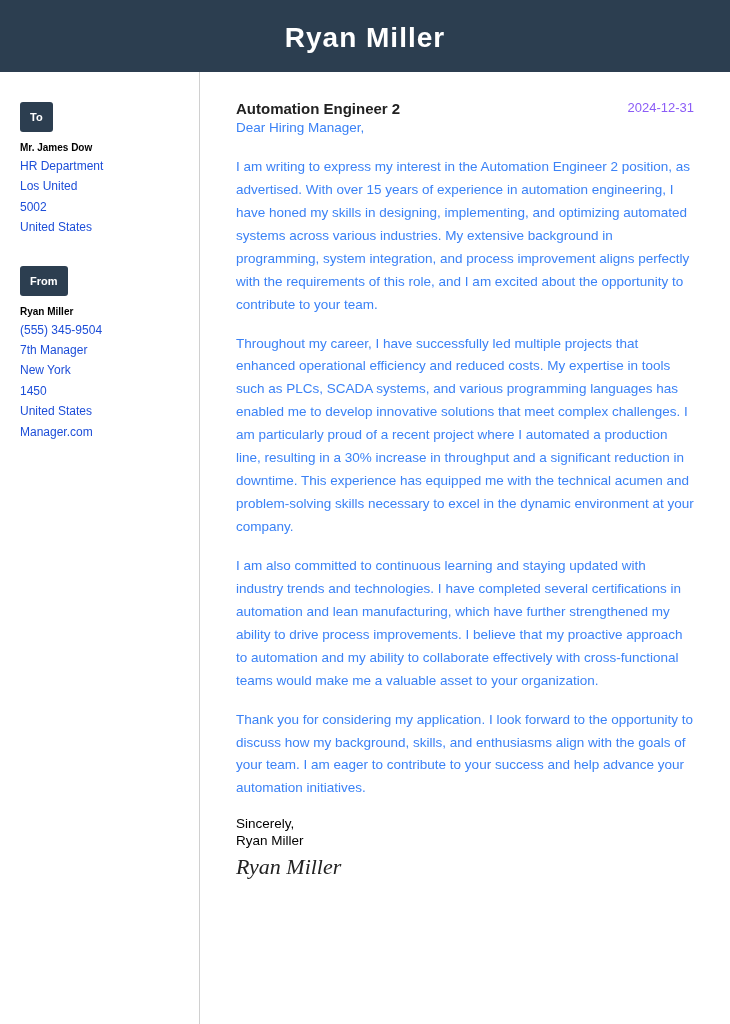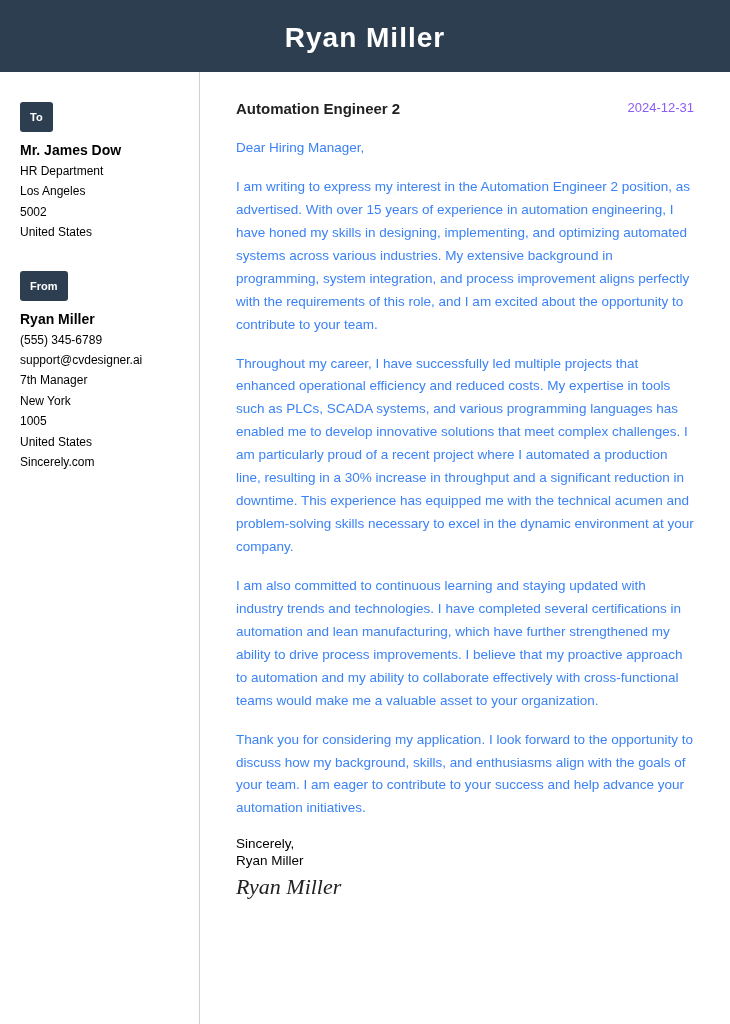--- a/index.html
+++ b/index.html
@@ -55,40 +55,39 @@
     .to-section {
       margin-bottom: 28px;
     }
 
     .from-section {
       margin-top: 0;
     }
 
     .sidebar-name {
       font-weight: bold;
-      font-size: 14px;
+      font-size: 10px;
       margin-bottom: 3px;
     }
     .sidebar-info {
       font-size: 12px;
-      color: #000000;
+      color: #1d4ed8;
       line-height: 1.7;
     }
 
     
     .main-content {
       flex: 1;
       padding: 28px 36px 36px 36px;
     }
 
     .letter-header {
       display: flex;
       justify-content: space-between;
       align-items: flex-start;
-      margin-bottom: 20px;
     }
 
     .job-title {
       font-size: 15px;
       font-weight: bold;
       color: #222;
     }
 
     .letter-date {
       font-size: 13px;
@@ -125,37 +124,36 @@
 
 <div class="page-body">
 
   <div class="sidebar">
 
     <div class="to-section section-label">
       <div class="badge">To</div>
       <div class="sidebar-name">Mr. James Dow</div>
       <div class="sidebar-info">
         <div>HR Department</div>
-        <div>Los Angeles</div>
+        <div>Los United</div>
         <div>5002</div>
         <div>United States</div>
       </div>
     </div>
 
     <div class="from-section section-label">
       <div class="badge">From</div>
       <div class="sidebar-name">Ryan Miller</div>
       <div class="sidebar-info">
-        <div>(555) 345-6789</div>
-        <div>support@cvdesigner.ai</div>
+        <div>(555) 345-9504</div>
         <div>7th Manager</div>
         <div>New York</div>
-        <div>1005</div>
+        <div>1450</div>
         <div>United States</div>
-        <div>Sincerely.com</div>
+        <div>Manager.com</div>
       </div>
     </div>
 
   </div>
 
   <div class="main-content">
 
     <div class="letter-header">
       <div class="job-title">Automation Engineer 2</div>
       <div class="letter-date">2024-12-31</div>

